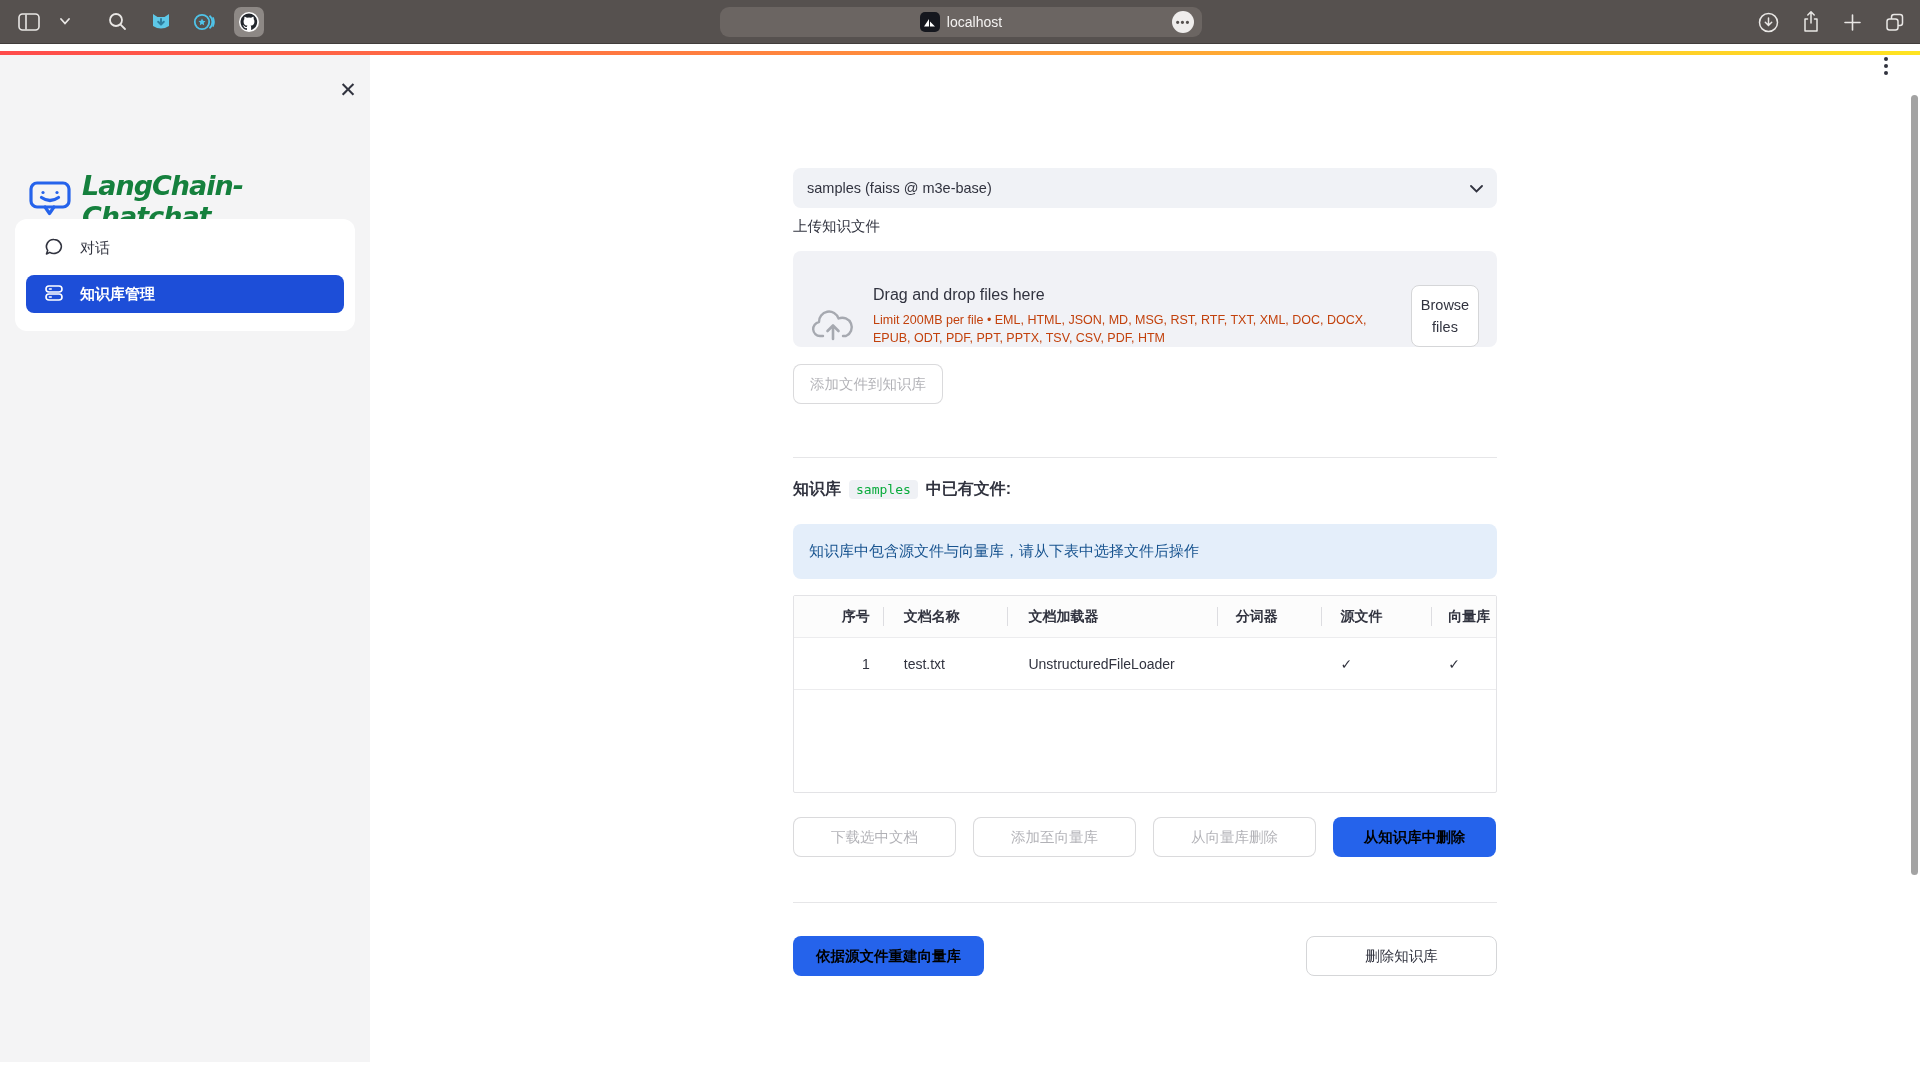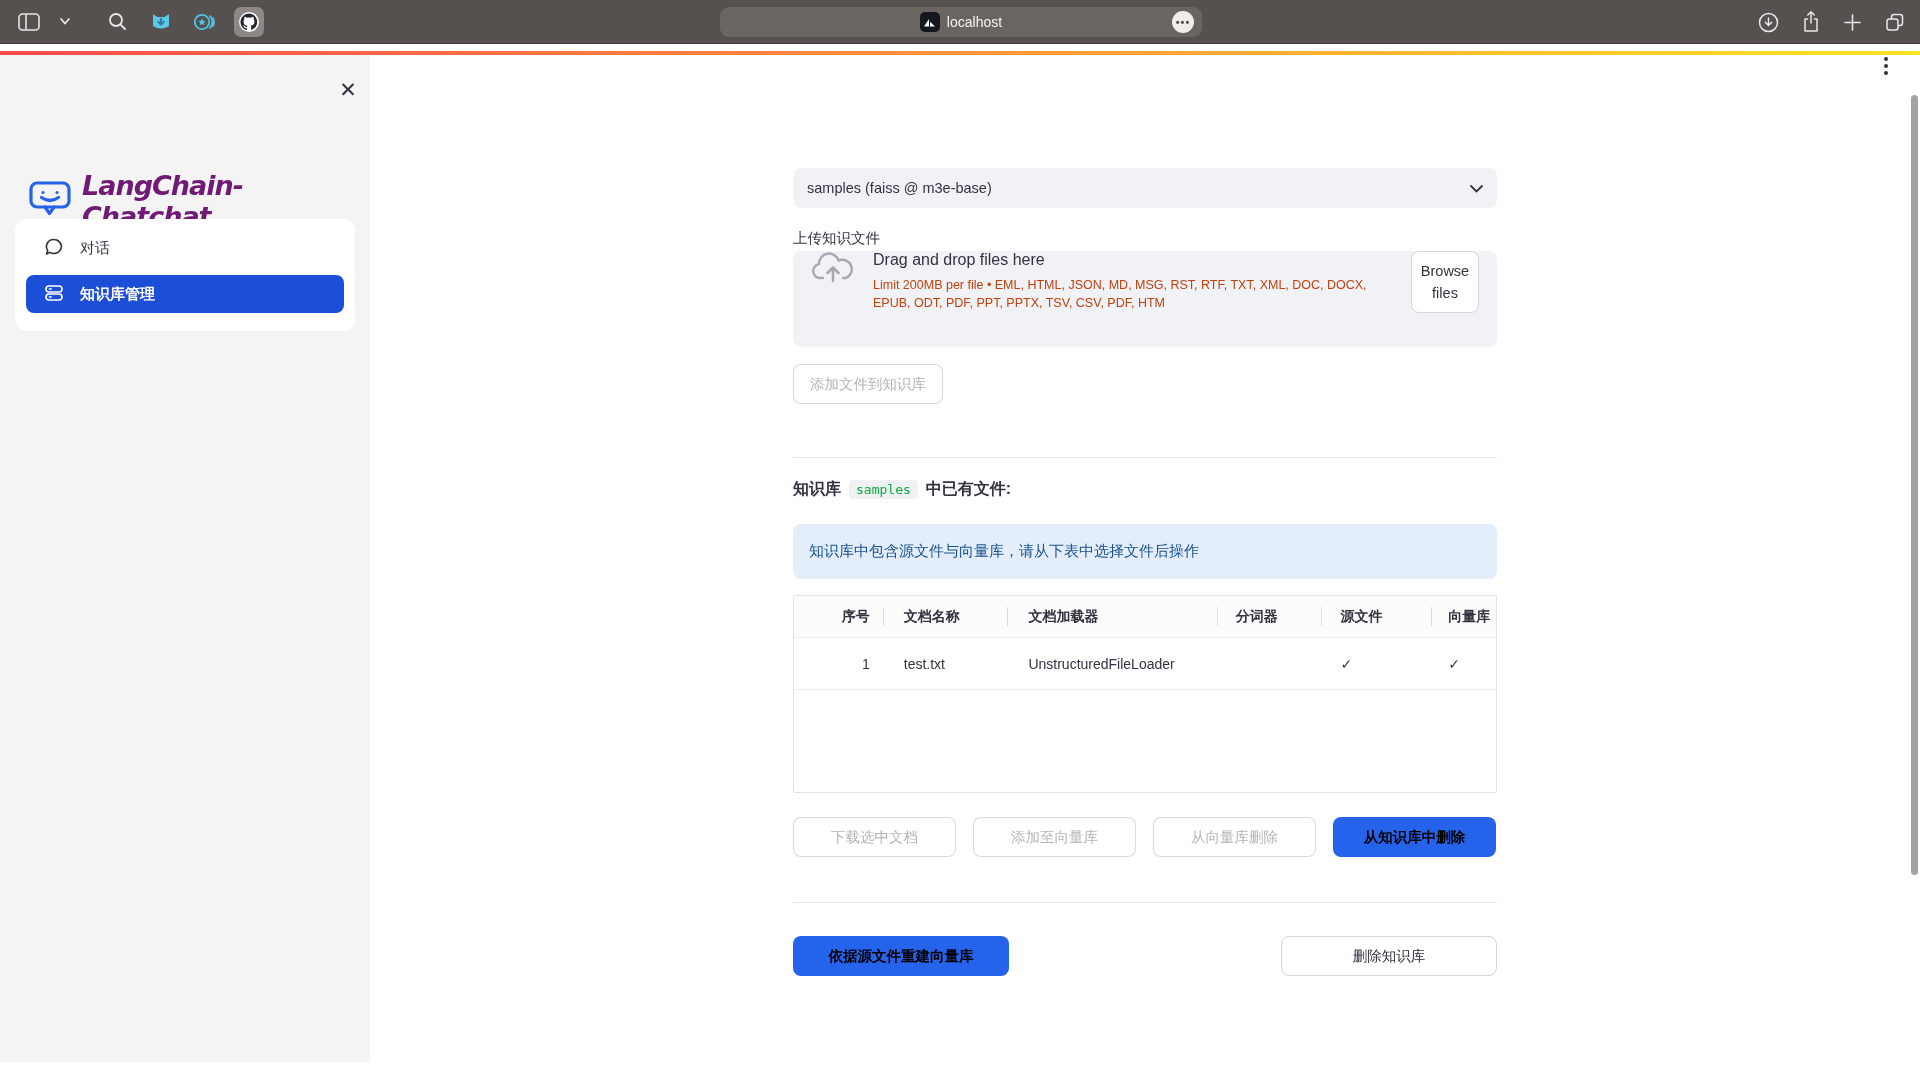--- a/index.html
+++ b/index.html
@@ -30,21 +30,21 @@
   .page { position:absolute; top:45px; left:0; width:1920px; height:1035px; background:#fff; }
   .decoration { position:absolute; top:6px; left:0; width:1920px; height:4px;
                 background:linear-gradient(90deg,#ff4b4b 0%,#ff8b3d 45%,#ffe421 100%); }
 
   
   .sidebar { position:absolute; top:10px; left:0; width:370px; height:1025px; background:#f4f4f5; }
   .close-btn { position:absolute; top:20px; left:333px; width:30px; height:30px;
                display:flex; align-items:center; justify-content:center;
                font-size:21px; color:#31333f; cursor:pointer; }
   .logo-row { position:absolute; top:115px; left:28px; display:flex; align-items:center; gap:10px; }
-  .logo-text { font-size:27px; font-weight:bold; font-style:italic; color:#701a75;
+  .logo-text { font-size:27px; font-weight:bold; font-style:italic; color:#15803d;
                letter-spacing:-1px; font-family:"DejaVu Sans", sans-serif; }
   .nav-card { position:absolute; top:164px; left:15px; width:340px; height:112px;
               background:#fff; border-radius:12px; padding:10px 11px; }
   .nav-item { height:38px; display:flex; align-items:center; gap:16px; padding:0 18px;
               border-radius:8px; font-size:15px; color:#31333f; cursor:pointer; }
   .nav-item.active { background:#1d4ed8; color:#fff; font-weight:bold; margin-top:8px; }
   .sidebar-foot { position:absolute; bottom:0; left:0; width:370px; height:18px; background:#fff; }
 
   
   .kebab { position:absolute; top:12px; left:1884px; color:#31333f; font-size:20px;
@@ -56,21 +56,21 @@
 
   .main-col { position:absolute; top:0; left:793px; width:704px; height:1035px; }
   .blk { position:absolute; left:0; width:704px; }
 
   .field-label { font-size:14.5px; color:#31333f; }
   .selectbox { height:40px; background:#f0f2f6; border-radius:8px; display:flex;
                align-items:center; padding:0 14px; font-size:14.5px; color:#31333f;
                cursor:pointer; justify-content:space-between; }
 
   .uploader { height:96px; background:#f1f2f6; border-radius:8px; display:flex;
-              align-items:flex-start; padding:0 18px; gap:18px; }
+              align-items:flex-end; padding:0 18px; gap:18px; }
   .up-texts { flex:1; }
   .up-title { font-size:16px; color:#31333f; margin-bottom:7px; }
   .up-limit { font-size:12.5px; color:#c2410c; line-height:1.45; width:520px; }
   .browse-btn { width:93px; height:62px; background:#fff; border:1px solid #d5d6d8;
                 border-radius:8px; font-size:14.5px; color:#31333f; line-height:1.55;
                 cursor:pointer; font-family:inherit; }
 
   .btn { height:40px; border-radius:8px; font-size:14.5px; font-family:inherit;
          background:#fff; border:1px solid #d5d6d8; color:#31333f; cursor:pointer;
          padding:0 16px; }
@@ -99,26 +99,26 @@
   .c1 { width:125px; padding-left:20px; }
   .c2 { width:210px; padding-left:20px; }
   .c3 { width:105px; padding-left:18px; }
   .c4 { width:110px; padding-left:18px; }
   .c5 { width:64px;  padding-left:16px; }
 
   .actions { display:flex; gap:17px; }
   .actions .btn { width:163px; padding:0; }
 
   .bottom-row { display:flex; justify-content:space-between; }
-  .bottom-row .btn { width:216px; }
+  .bottom-row .btn { width:191px; }
 
   
   #b-label1   { top:92px; }
   #b-select   { top:123px; }
-  #b-label2   { top:172px;margin-top:12px; }
+  #b-label2   { top:172px; }
   #b-uploader { top:206px; }
   #b-addbtn   { top:319px; }
   #b-hr1      { top:412px; }
   #b-heading  { top:434px; }
   #b-info     { top:479px; }
   #b-table    { top:550px; }
   #b-actions  { top:772px; }
   #b-hr2      { top:857px; }
   #b-bottom   { top:891px; }
 </style>

